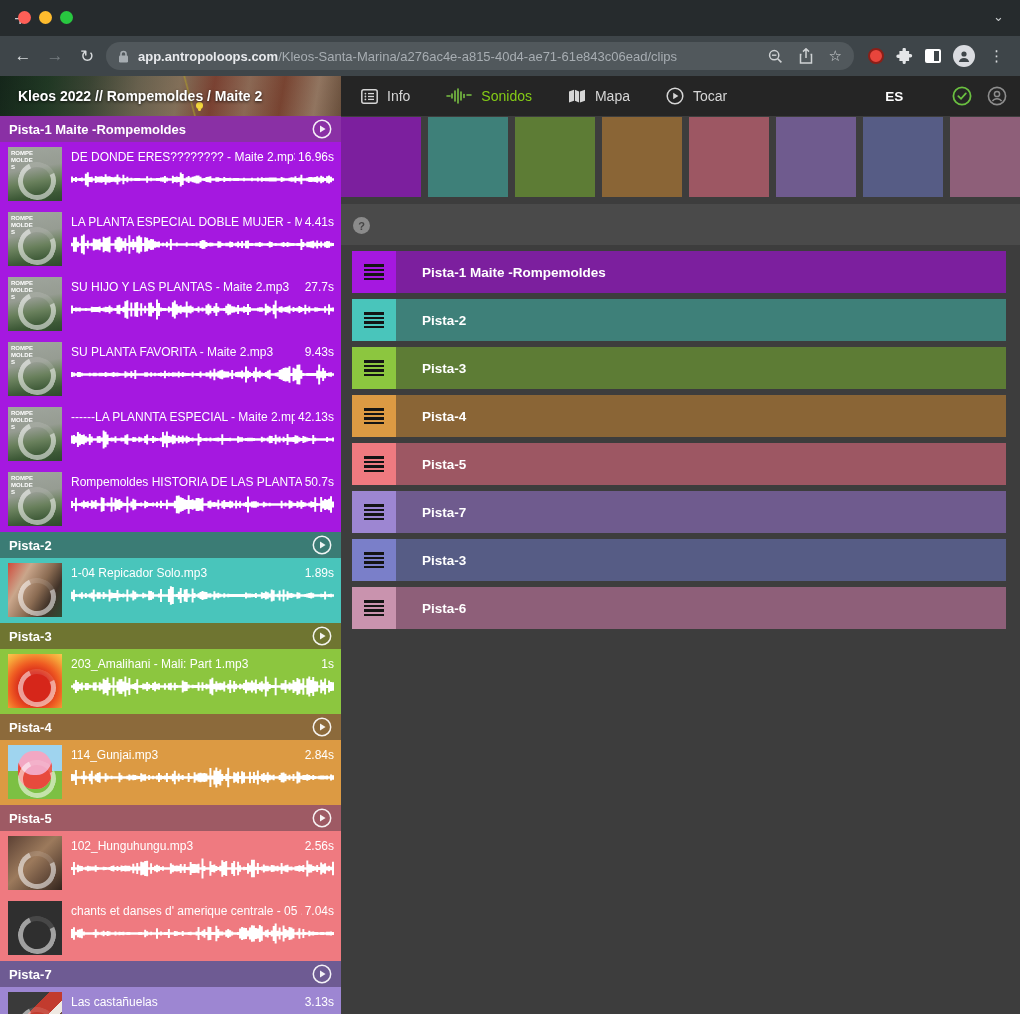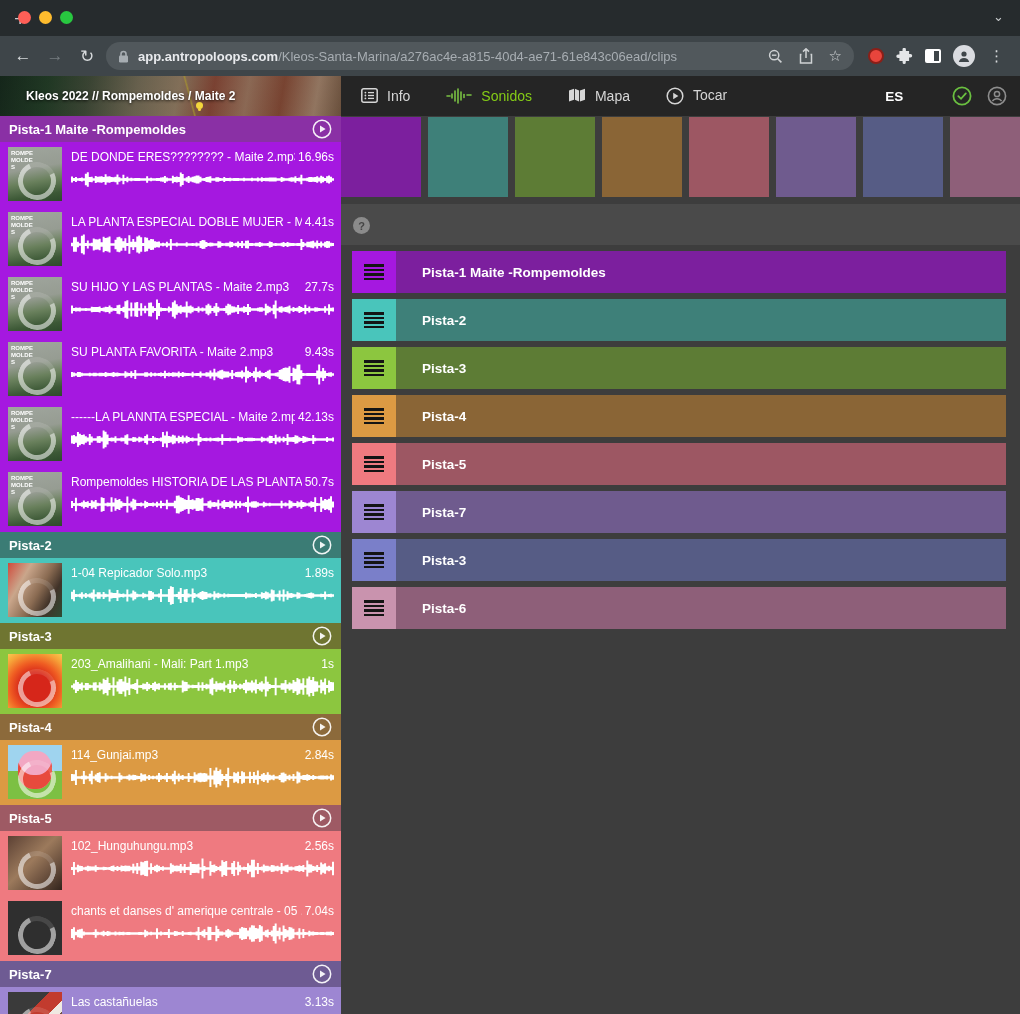--- a/index.html
+++ b/index.html
@@ -38,26 +38,26 @@
   .kebab { color:#d7dadc; font-size:15px; letter-spacing:0; padding:0 2px; }
   svg.ico { display:block; }
 
   
   .app-header { height:40px; background:#252525; display:flex; align-items:center; }
   .breadcrumb-zone { width:341px; height:100%; flex:none; position:relative; display:flex; align-items:center; overflow:hidden;
     background:
       linear-gradient(rgba(15,15,15,.30),rgba(15,15,15,.30)),
       linear-gradient(75deg, rgba(0,0,0,0) 55%, rgba(232,206,60,.75) 55.4%, rgba(0,0,0,0) 55.9%),
       linear-gradient(100deg,#17301f 0%,#27492c 14%,#4c5a42 26%,#8d8368 40%,#b39878 52%,#a85741 62%,#c08f72 72%,#a55a40 82%,#c9a183 92%,#8f6a4e 100%); }
-  .breadcrumb { position:relative; color:#fff; font-size:12px; font-weight:bold; padding-left:26px;
+  .breadcrumb { position:relative; color:#fff; font-size:14px; font-weight:bold; padding-left:18px;
     text-shadow:0 1px 3px rgba(0,0,0,.8); white-space:nowrap; }
   .map-pin { position:absolute; left:196px; top:26px; width:7px; height:7px; border-radius:50%;
     background:#f4d73c; box-shadow:0 4px 0 -2px #f4d73c; }
   .app-nav { display:flex; align-items:center; gap:36px; padding-left:20px; }
-  .app-nav-item { display:flex; gap:9px; color:#d6d6d6; font-size:14px; cursor:pointer; }
+  .app-nav-item { display:flex; align-items:center; gap:9px; color:#d6d6d6; font-size:14px; cursor:pointer; }
   .app-nav-item.active { color:#84cc16; }
   .header-right { margin-left:auto; display:flex; align-items:center; gap:15px; padding-right:13px; }
   .lang { font-size:13.5px; font-weight:bold; cursor:pointer; }
   .lang.sel { color:#fff; } .lang.dim { color:#8b5cf6;margin-top:48px; }
 
   
   .app-body { display:flex; height:1014px; }
 
   
   .sidebar { width:341px; flex:none; overflow:hidden; background:#3d3d3d; }

